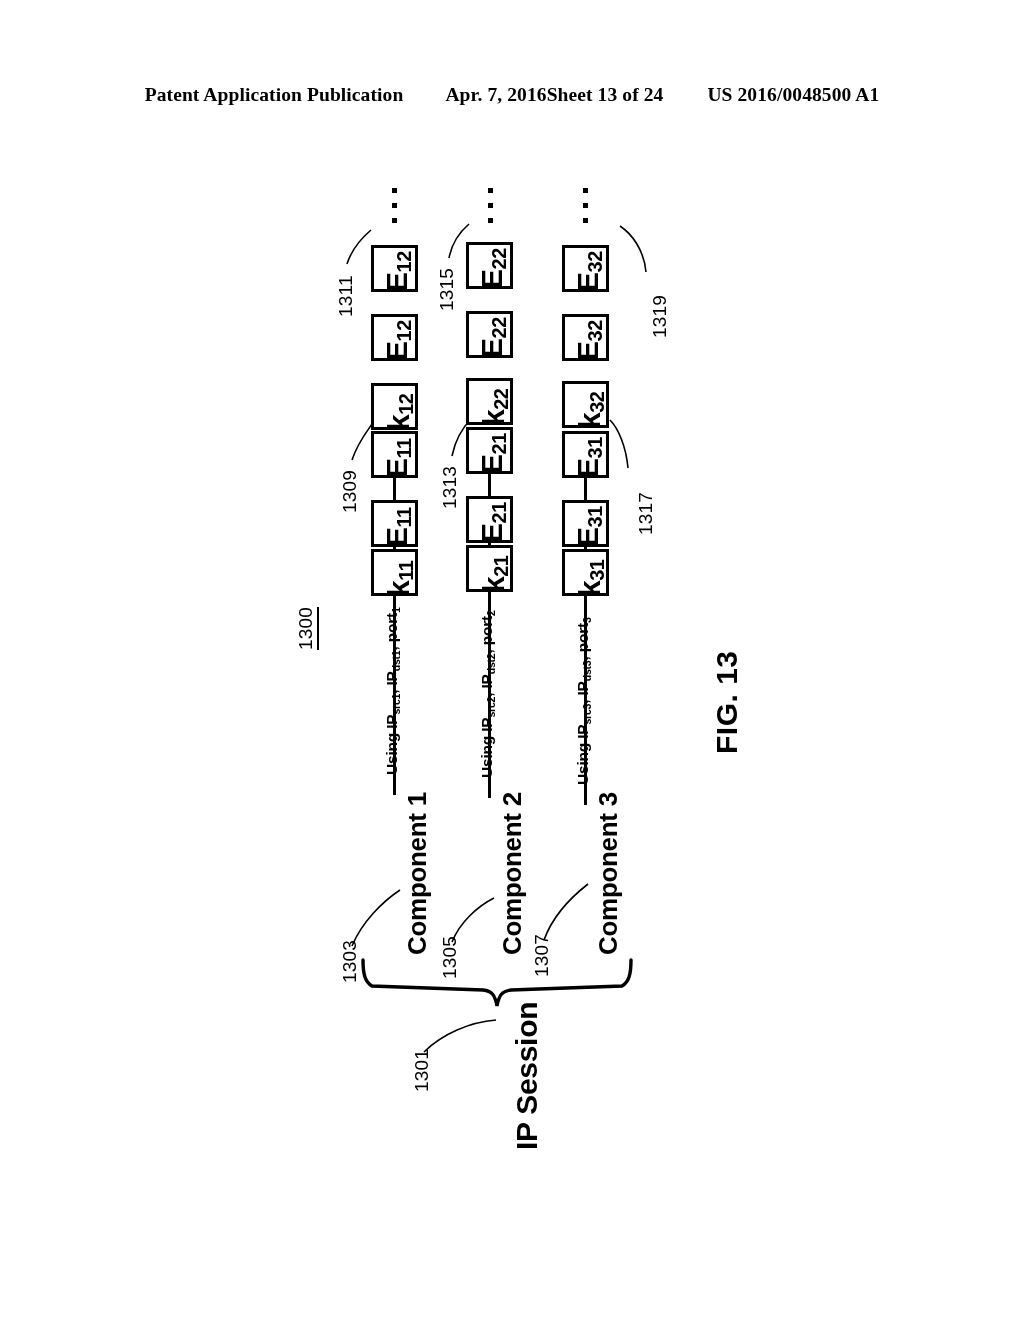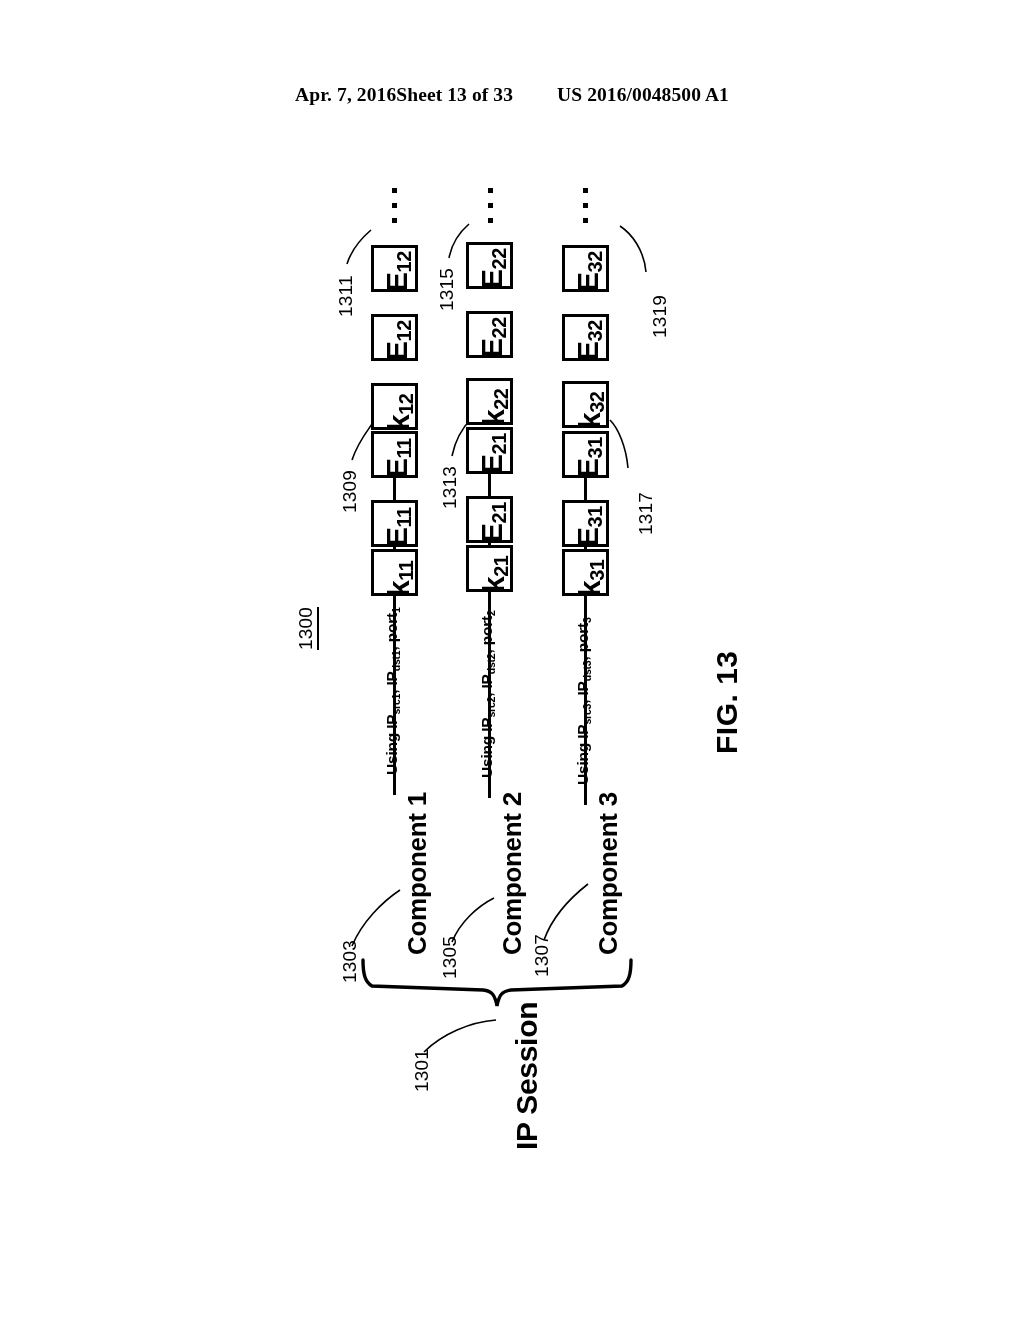--- a/index.html
+++ b/index.html
@@ -138,22 +138,23 @@
     height: 5px;
     background: #000;
   }
 </style>
 </head>
 <body>
 
 <div id="page">
 
   <div id="header">
+    <span class="h-pub">Patent Application Publication</span>
     <span class="h-date">Apr. 7, 2016</span>
-    <span class="h-sheet">Sheet 13 of 33</span>
+    <span class="h-sheet">Sheet 13 of 24</span>
     <span class="h-num">US 2016/0048500 A1</span>
   </div>
 
   <div id="figure">
 
     <svg id="fig-svg" width="1024" height="1100" viewBox="0 0 1024 1100">
       <defs>
         <marker id="arrowhead" markerWidth="9" markerHeight="9" refX="7.6" refY="3.6" orient="auto" markerUnits="strokeWidth">
           <path d="M0,0 L8,3.6 L0,7.2 Z" fill="#000"></path>
         </marker>

